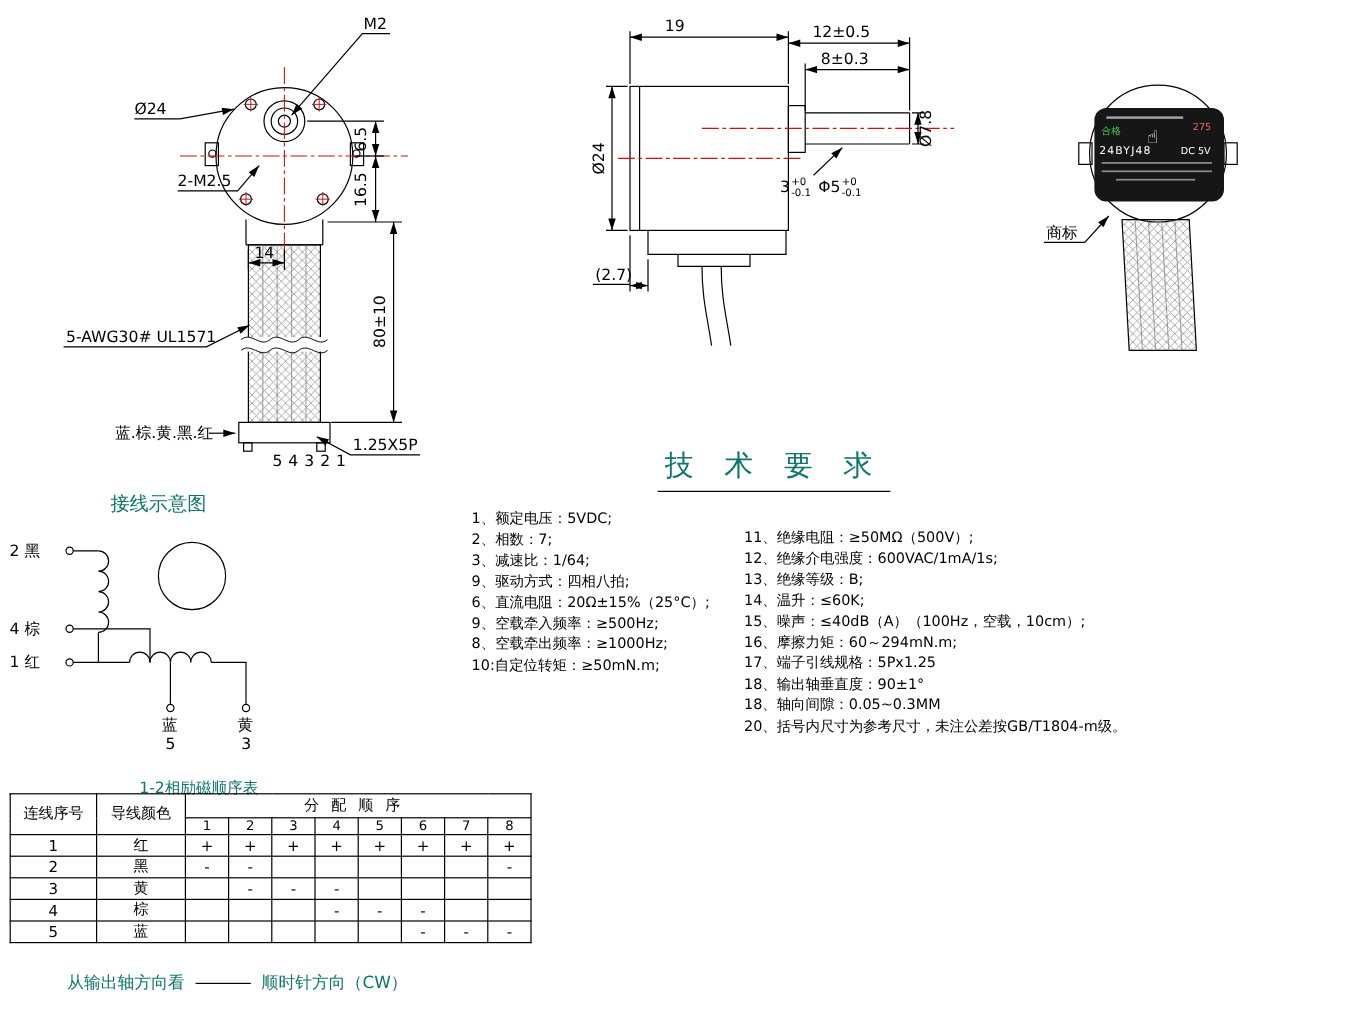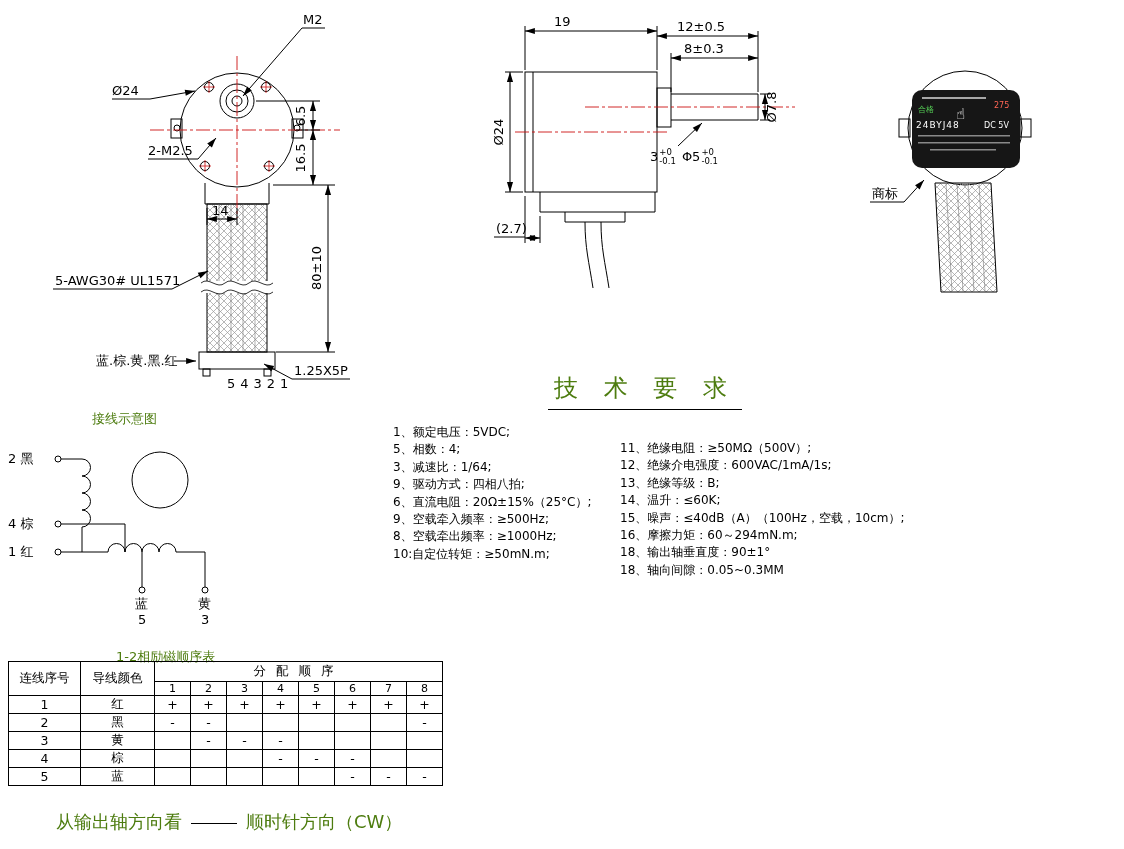--- a/index.html
+++ b/index.html
@@ -1,20 +1,20 @@
 <!DOCTYPE html>
 <html><head>
 <meta charset="utf-8">
 <style>
   *{margin:0;padding:0;box-sizing:border-box}
   html,body{background:#ffffff}
   body{font-family:"DejaVu Sans","Liberation Sans",sans-serif;color:#000}
   .canvas{position:relative;width:1124px;height:849px;background:#fff;overflow:hidden}
   .abs{position:absolute}
-  .t{position:absolute;color:#4d7c0f;white-space:nowrap}
+  .t{position:absolute;color:#0f766e;white-space:nowrap}
   svg text{font-family:"DejaVu Sans","Liberation Sans",sans-serif}
   .st{font-size:13px;fill:#000}
   .ln{stroke:#000;stroke-width:1;fill:none}
   .thin{stroke:#000;stroke-width:0.8;fill:none}
   .cl{stroke:#cc1111;stroke-width:0.9;fill:none;stroke-dasharray:14 3 3 3}
   .rc{stroke:#cc1111;stroke-width:0.8;fill:none}
   .tech-title{font-size:24px;letter-spacing:9px;border-bottom:1.5px solid #000;padding:0 6px 5px 6px}
   .tech-list{position:absolute;font-size:12px;line-height:17.4px;white-space:nowrap}
   .tol-label{position:absolute;font-size:13px;white-space:nowrap;display:flex;align-items:center;gap:1px}
   .tolstack{display:inline-flex;flex-direction:column;font-size:8.5px;line-height:8.5px;margin-right:5px}
@@ -206,21 +206,21 @@
 
     <g>
       <polygon points="75,143 131,143 137,252 81,252" stroke="#000" stroke-width="1" fill="url(#bvxh)"></polygon>
       <path d="M86,143 L92,252 M97,143 L103,252 M108,143 L114,252 M119,143 L125,252" stroke="#777" stroke-width="0.6" fill="none"></path>
     </g>
 
     <text class="st" x="12" y="158">商标</text>
     <path class="ln" d="M10,162 H44 L64,140" marker-end="url(#bvarr)"></path>
   </svg>
 
-  <div class="t" style="left:92px;top:410px;font-size:13px">接线示意图</div>
+  <div class="t" style="left:92px;top:410px;font-size:16px">接线示意图</div>
 
   <svg class="abs" style="left:0;top:432px" width="300" height="210" viewBox="0 0 300 210">
     <g class="ln">
       <circle cx="160" cy="48" r="28"></circle>
       <circle cx="58" cy="27" r="3"></circle>
       <circle cx="58" cy="92" r="3"></circle>
       <circle cx="58" cy="120" r="3"></circle>
       <circle cx="142" cy="158" r="3"></circle>
       <circle cx="205" cy="158" r="3"></circle>
       <path d="M61,27 H82"></path>
@@ -240,38 +240,40 @@
     <text class="st" x="198" y="176">黄</text>
     <text class="st" x="201" y="192">3</text>
   </svg>
 
   <div class="t" style="left:116px;top:648px;font-size:13px">1-2相励磁顺序表</div>
 
   <div class="t tech-title" style="left:548px;top:372px">技 术 要 求</div>
 
   <div class="tech-list" style="left:393px;top:424px">
     <div>1、额定电压：5VDC;</div>
-    <div>5、相数：4;</div>
+    <div>2、相数：7;</div>
     <div>3、减速比：1/64;</div>
     <div>9、驱动方式：四相八拍;</div>
     <div>6、直流电阻：20Ω±15%（25°C）;</div>
     <div>9、空载牵入频率：≥500Hz;</div>
     <div>8、空载牵出频率：≥1000Hz;</div>
     <div>10:自定位转矩：≥50mN.m;</div>
   </div>
 
   <div class="tech-list" style="left:620px;top:440px">
     <div>11、绝缘电阻：≥50MΩ（500V）;</div>
     <div>12、绝缘介电强度：600VAC/1mA/1s;</div>
     <div>13、绝缘等级：B;</div>
     <div>14、温升：≤60K;</div>
     <div>15、噪声：≤40dB（A）（100Hz，空载，10cm）;</div>
     <div>16、摩擦力矩：60～294mN.m;</div>
+    <div>17、端子引线规格：5Px1.25</div>
     <div>18、输出轴垂直度：90±1°</div>
     <div>18、轴向间隙：0.05~0.3MM</div>
+    <div>20、括号内尺寸为参考尺寸，未注公差按GB/T1804-m级。</div>
   </div>
 
   <table class="seq-table">
     <tbody>
         <tr>
       <td class="c1" rowspan="2">连线序号</td>
       <td class="c2" rowspan="2">导线颜色</td>
       <td class="seqhead" colspan="8">分配顺序</td>
     </tr>
     <tr>
@@ -340,17 +342,17 @@
       <td></td>
       <td></td>
       <td></td>
       <td>-</td>
       <td>-</td>
       <td>-</td>
     </tr>
   </tbody>
     </table>
 
-  <div class="t" style="left:56px;top:810px;font-size:18px">
+  <div class="t" style="left:56px;top:810px;font-size:14px">
     <span>从输出轴方向看</span><span class="fline"></span><span>顺时针方向（CW）</span>
   </div>
 
 </div>
 
 </body></html>

